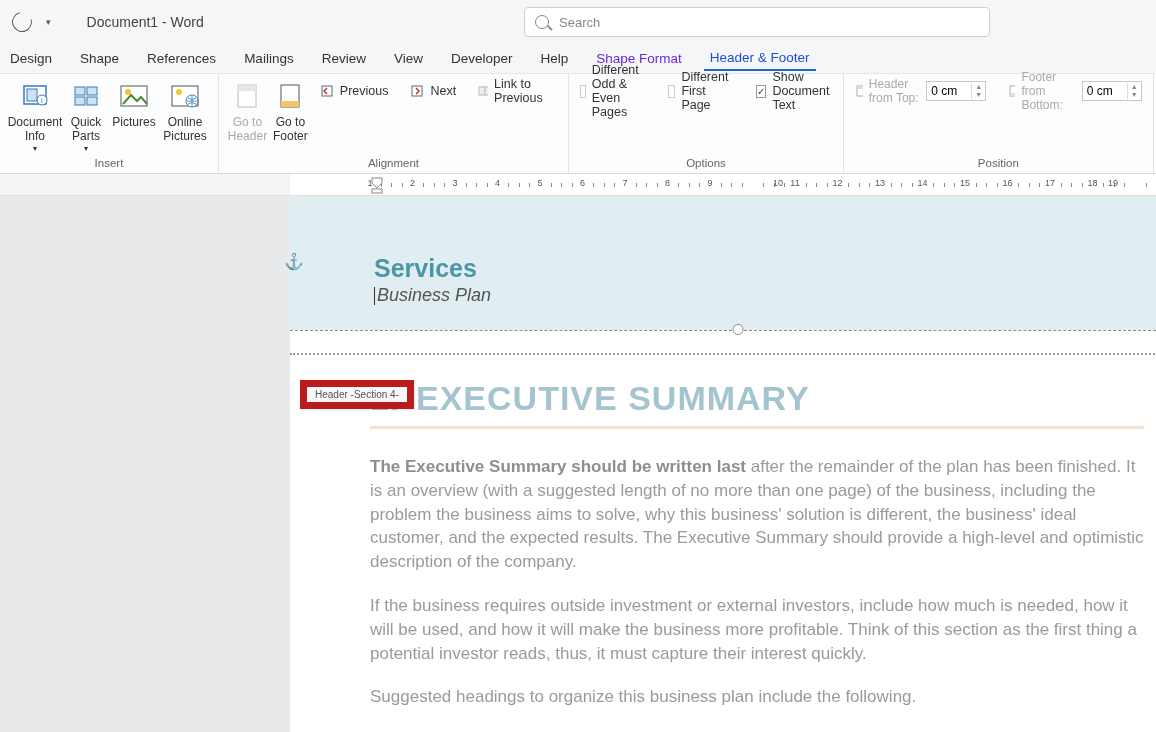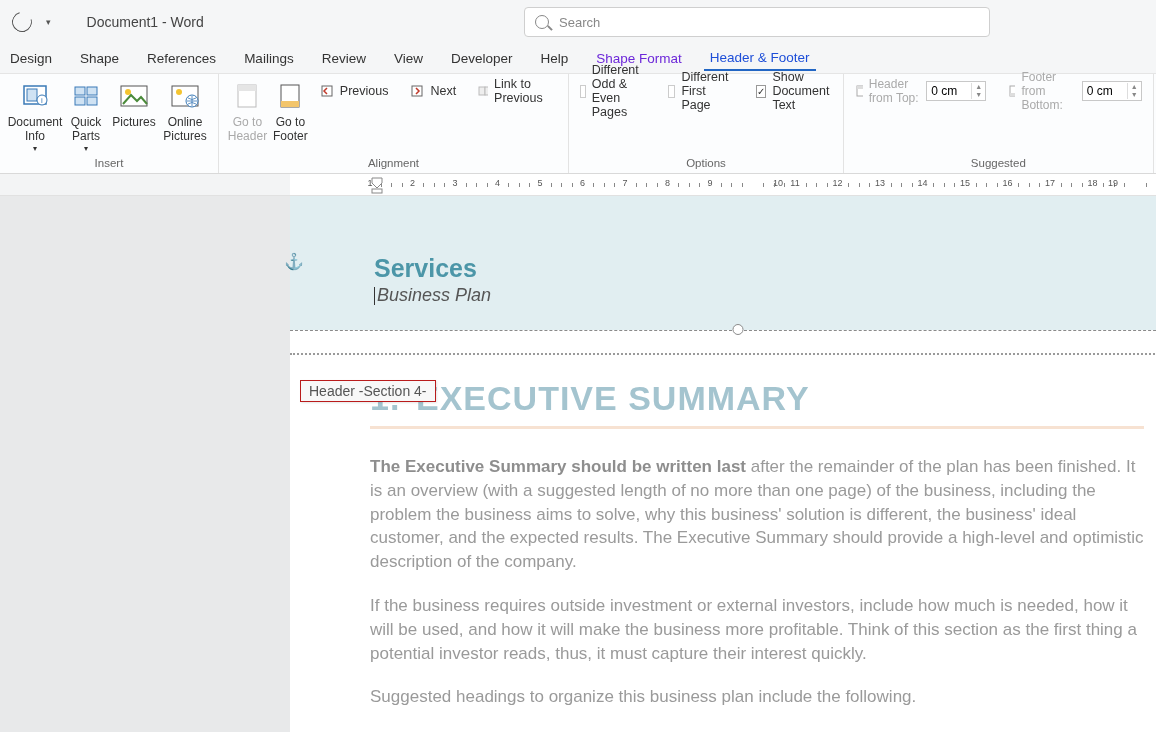--- a/index.html
+++ b/index.html
@@ -41,21 +41,21 @@
 .ticklabel { position: absolute; top: 4px; font-size: 9px; color: #555; transform: translateX(-50%); }
 .indent-marker { position: absolute; left: 370px; top: 2px; }
 
 .workspace { position: absolute; top: 196px; left: 0; right: 0; bottom: 0; background: #e8e9ea; overflow: hidden; }
 .page { position: absolute; left: 290px; top: 0; right: -30px; background: #fff; min-height: 700px; }
 .header-area { background: #e1eef1; padding: 58px 0 24px 84px; position: relative; }
 .anchor-icon { position: absolute; left: -6px; top: 56px; color: #4b91b0; font-size: 16px; transform: scaleX(-1); }
 .separator-line { position: relative; }
 .sep-dashed { border: none; border-top: 1.5px dashed #8a8a8a; margin: 0; }
 .sep-circle { position: absolute; left: 50%; top: -6px; transform: translateX(-50%); width: 11px; height: 11px; border: 1.5px solid #8a8a8a; border-radius: 50%; background: #fff; }
-.hdr-tag { position: absolute; left: 300px; top: 184px; background: #f8f8f8; border: 1px solid #b91c1c; padding: 2px 8px; font-size: 14px; color: #555; box-shadow: 1px 1px 2px rgba(0,0,0,0.1); }
+.hdr-tag { position: absolute; left: 300px; top: 184px; background: #f8f8f8; border: 7px solid #b91c1c; padding: 2px 8px; font-size: 10px; color: #555; box-shadow: 1px 1px 2px rgba(0,0,0,0.1); }
 .body-area { padding: 24px 42px 30px 80px; color: #9a9a9a; }
 .h1 { color: #a4c4cf; font-size: 34px; font-weight: 800; letter-spacing: 1px; }
 .h1num { display: inline-block; width: 46px; }
 .hrule { border: none; border-top: 3px solid #f7e2d2; margin: 8px 0 26px; }
 .para { font-size: 17px; line-height: 1.4; margin-bottom: 20px; }
 .para b { color: #8e8e8e; font-weight: 700; }
 .services { color: #4c96a8; font-weight: 800; font-size: 25px; }
 .subtitle { font-style: italic; font-size: 18px; color: #555; margin-top: 2px; }
 .cursor-caret { display: inline-block; width: 1px; height: 18px; background: #333; vertical-align: text-bottom; margin-right: 2px; }
 </style>
@@ -231,21 +231,21 @@
           <span class="spinbox">
               <input value="0 cm" style="">
               <span class="arrows">
                 <span>▲</span>
                 <span>▼</span>
               </span>
             </span>
         </div>
       </div>
     </div>
-    <div class="group-label">Suggested</div>
+    <div class="group-label">Position</div>
   </div>
 
   <div class="group">
     <div class="group-content">
       <div class="bigbtn" style="width:78px">
         <span class="icon">
           <svg width="26" height="26">
               <rect x="3" y="3" width="20" height="20" fill="#fff" stroke="#c0392b"></rect>
               <path d="M7 7 L19 19 M19 7 L7 19" stroke="#c0392b" stroke-width="2"></path>
             </svg>

